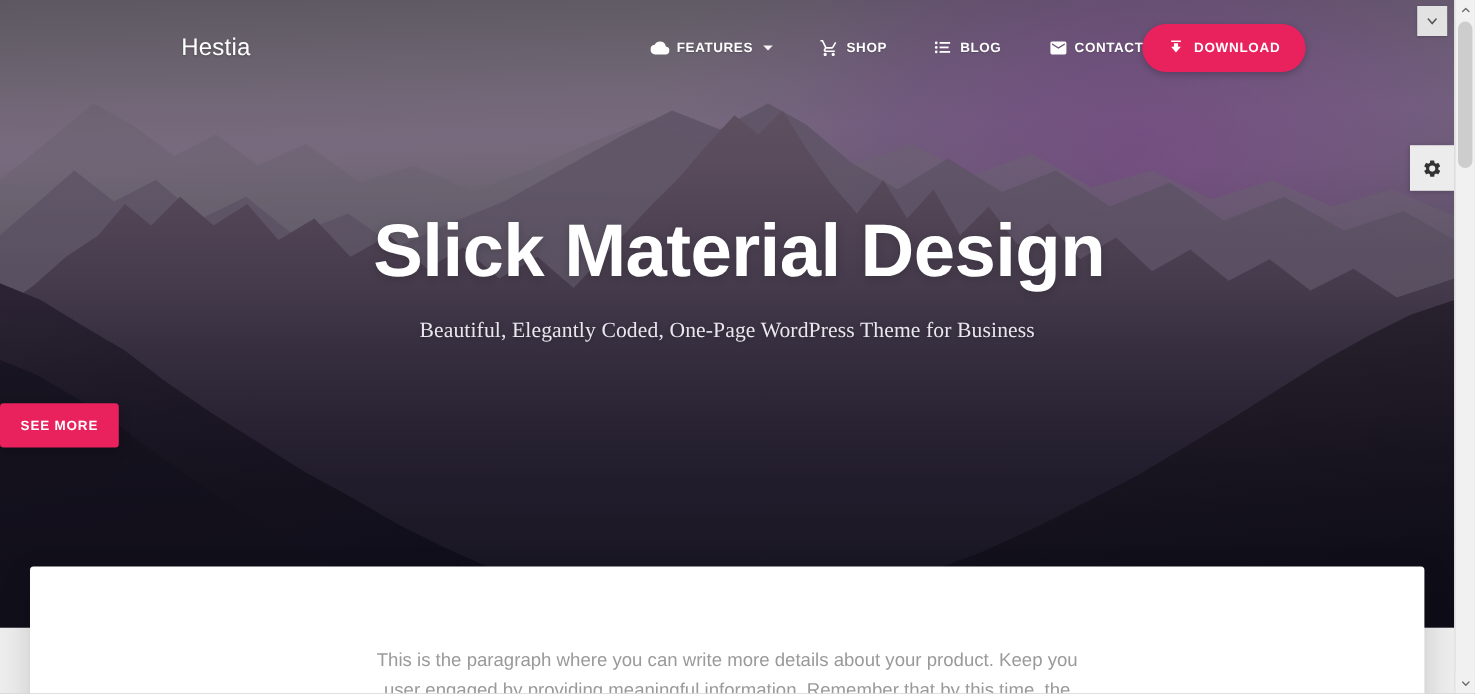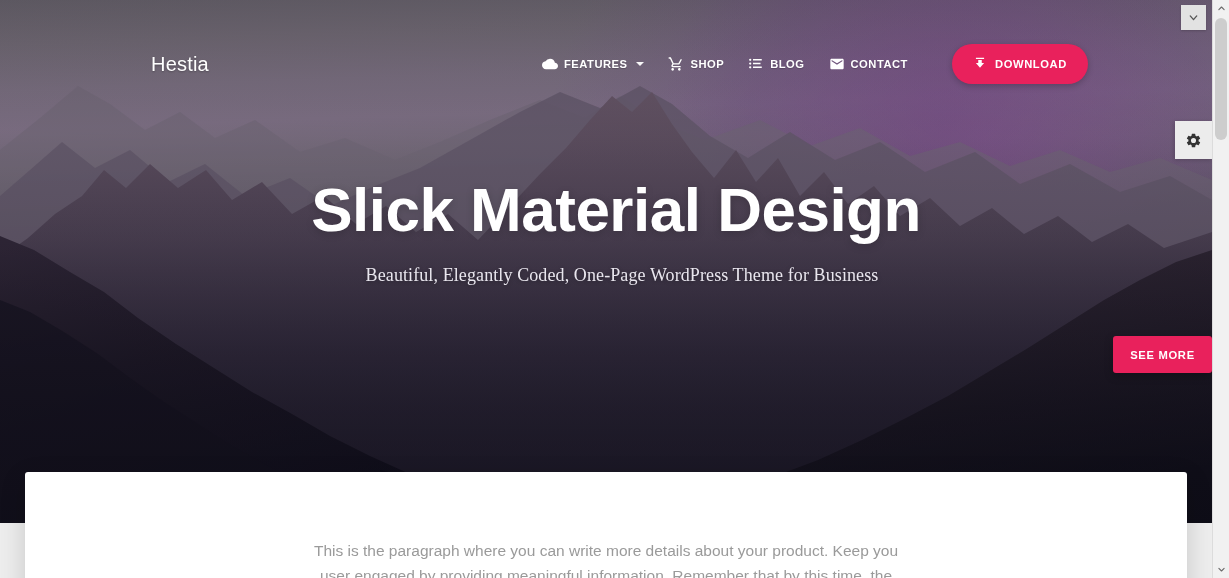--- a/index.html
+++ b/index.html
@@ -100,39 +100,38 @@
 
   
   #navbar {
     position: absolute;
     left: 0; top: 0;
     width: 1212px;
     height: 79px;
     z-index: 30;
     display: flex;
     align-items: center;
-    margin-top: 24px;
   }
   .nav-brand {
     position: absolute;
     left: 151px; top: 29px;
     color: #ffffff;
     font-size: 20px;
     font-weight: 400;
     letter-spacing: 0.2px;
     text-shadow: 0 1px 2px rgba(0,0,0,0.25);
     white-space: nowrap;
   }
   .nav-menu {
     position: absolute;
     left: 530px; top: 0;
     height: 79px;
     display: flex;
     align-items: center;
-    gap: 0;
+    gap: 15px;
   }
   .nav-item {
     display: flex;
     align-items: center;
     gap: 6px;
     padding: 0 12px;
     height: 34px;
     color: #ffffff;
     font-size: 11.2px;
     font-weight: 700;
@@ -198,29 +197,27 @@
   .hero-sub {
     position: absolute;
     left: 0; top: 265px;
     width: 1212px;
     color: #e9e6ee;
     font-size: 18px;
     font-weight: 400;
     font-family: "Liberation Serif", serif;
     letter-spacing: 0.1px;
     text-shadow: 0 1px 4px rgba(0,0,0,0.3);
-    margin-left: 16px;
   }
   .hero-btn-wrap {
     position: absolute;
     left: 0; top: 336px;
     width: 1212px;
     display: flex;
-    justify-content: flex-end;
-    padding-left: 48px;
+    justify-content: flex-start;
   }
   .btn-seemore {
     width: 99px;
     height: 37px;
     background: #e9215c;
     color: #ffffff;
     border: none;
     border-radius: 3px;
     font-size: 11.2px;
     font-weight: 700;

